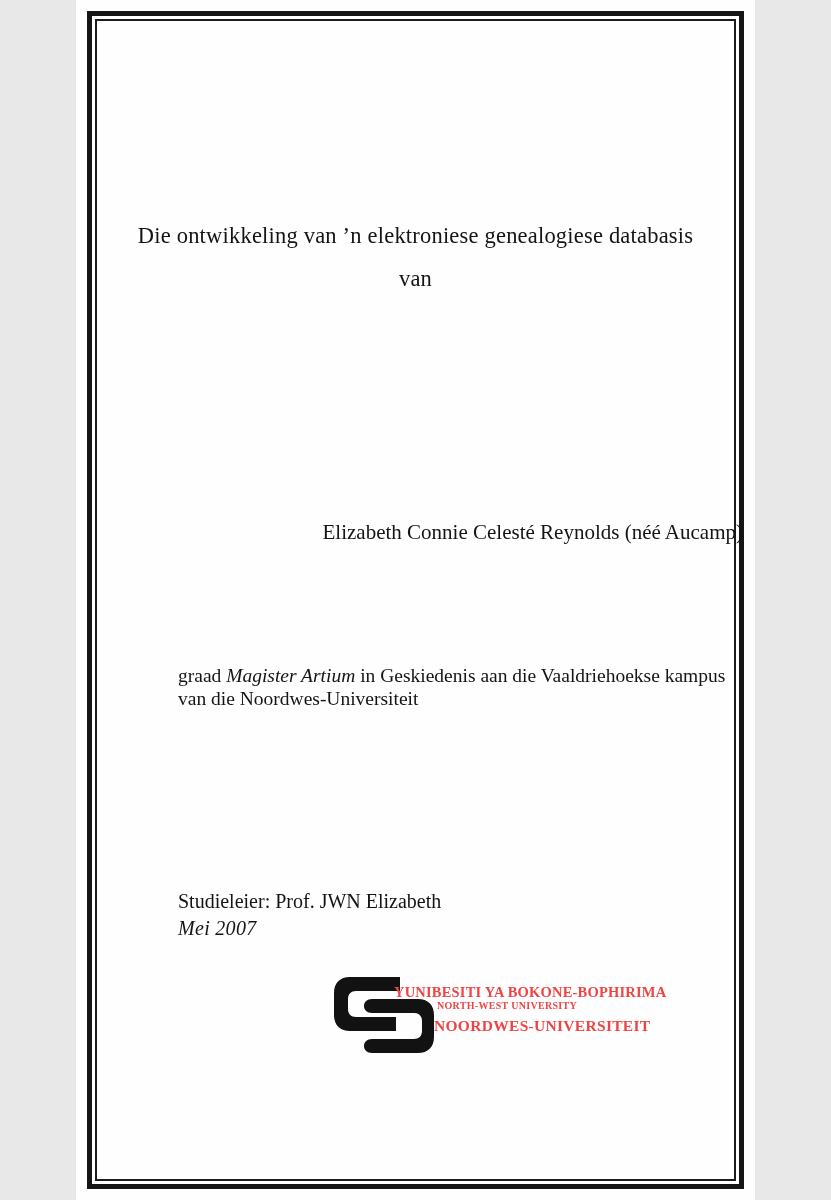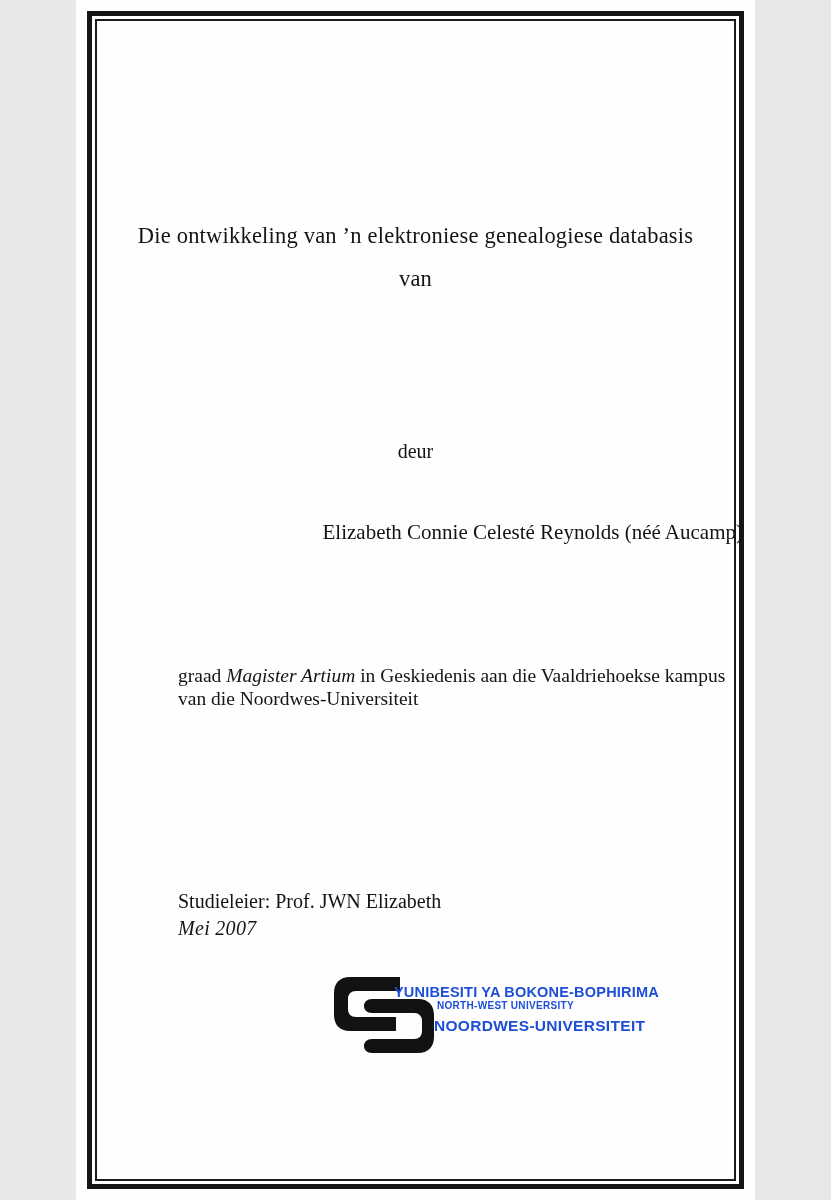--- a/index.html
+++ b/index.html
@@ -80,43 +80,42 @@
     width: 330px;
     height: 80px;
   }
   .logo-mark {
     position: absolute;
     top: 0;
     left: 0;
   }
   .logo-text {
     position: absolute;
-    font-family: Liberation Sans, sans-serif;
+    font-family: Liberation Serif, serif;
     font-weight: 700;
-    color: #1d4ed8;
+    color: #ef4444;
     white-space: nowrap;
     line-height: 1;
   }
   .logo-line1 { top: 10px; left: 60px;  font-size: 14.5px; letter-spacing: 0.2px; }
   .logo-line2 { top: 26px; left: 103px; font-size: 10px; letter-spacing: 0.3px; }
   .logo-line3 { top: 43px; left: 100px; font-size: 15.5px; letter-spacing: 0.3px; }
 </style>
 </head>
 <body>
 
 <div class="page">
 
   <div class="frame-outer"></div>
   <div class="frame-inner"></div>
 
   <div class="title-block">
     <div>Die ontwikkeling van ’n elektroniese genealogiese databasis van</div>
   </div>
 
-  <div class="deur-line">deur</div>
 
   <div class="author-line">Elizabeth Connie Celesté Reynolds (néé Aucamp)</div>
 
   <div class="statement-block">
     <div><span>graad </span><span class="italic">Magister Artium</span><span> in Geskiedenis aan die Vaaldriehoekse kampus</span></div>
     <div>van die Noordwes-Universiteit</div>
   </div>
 
   <div class="imprint-block">
     <div>Studieleier: Prof. JWN Elizabeth</div>

